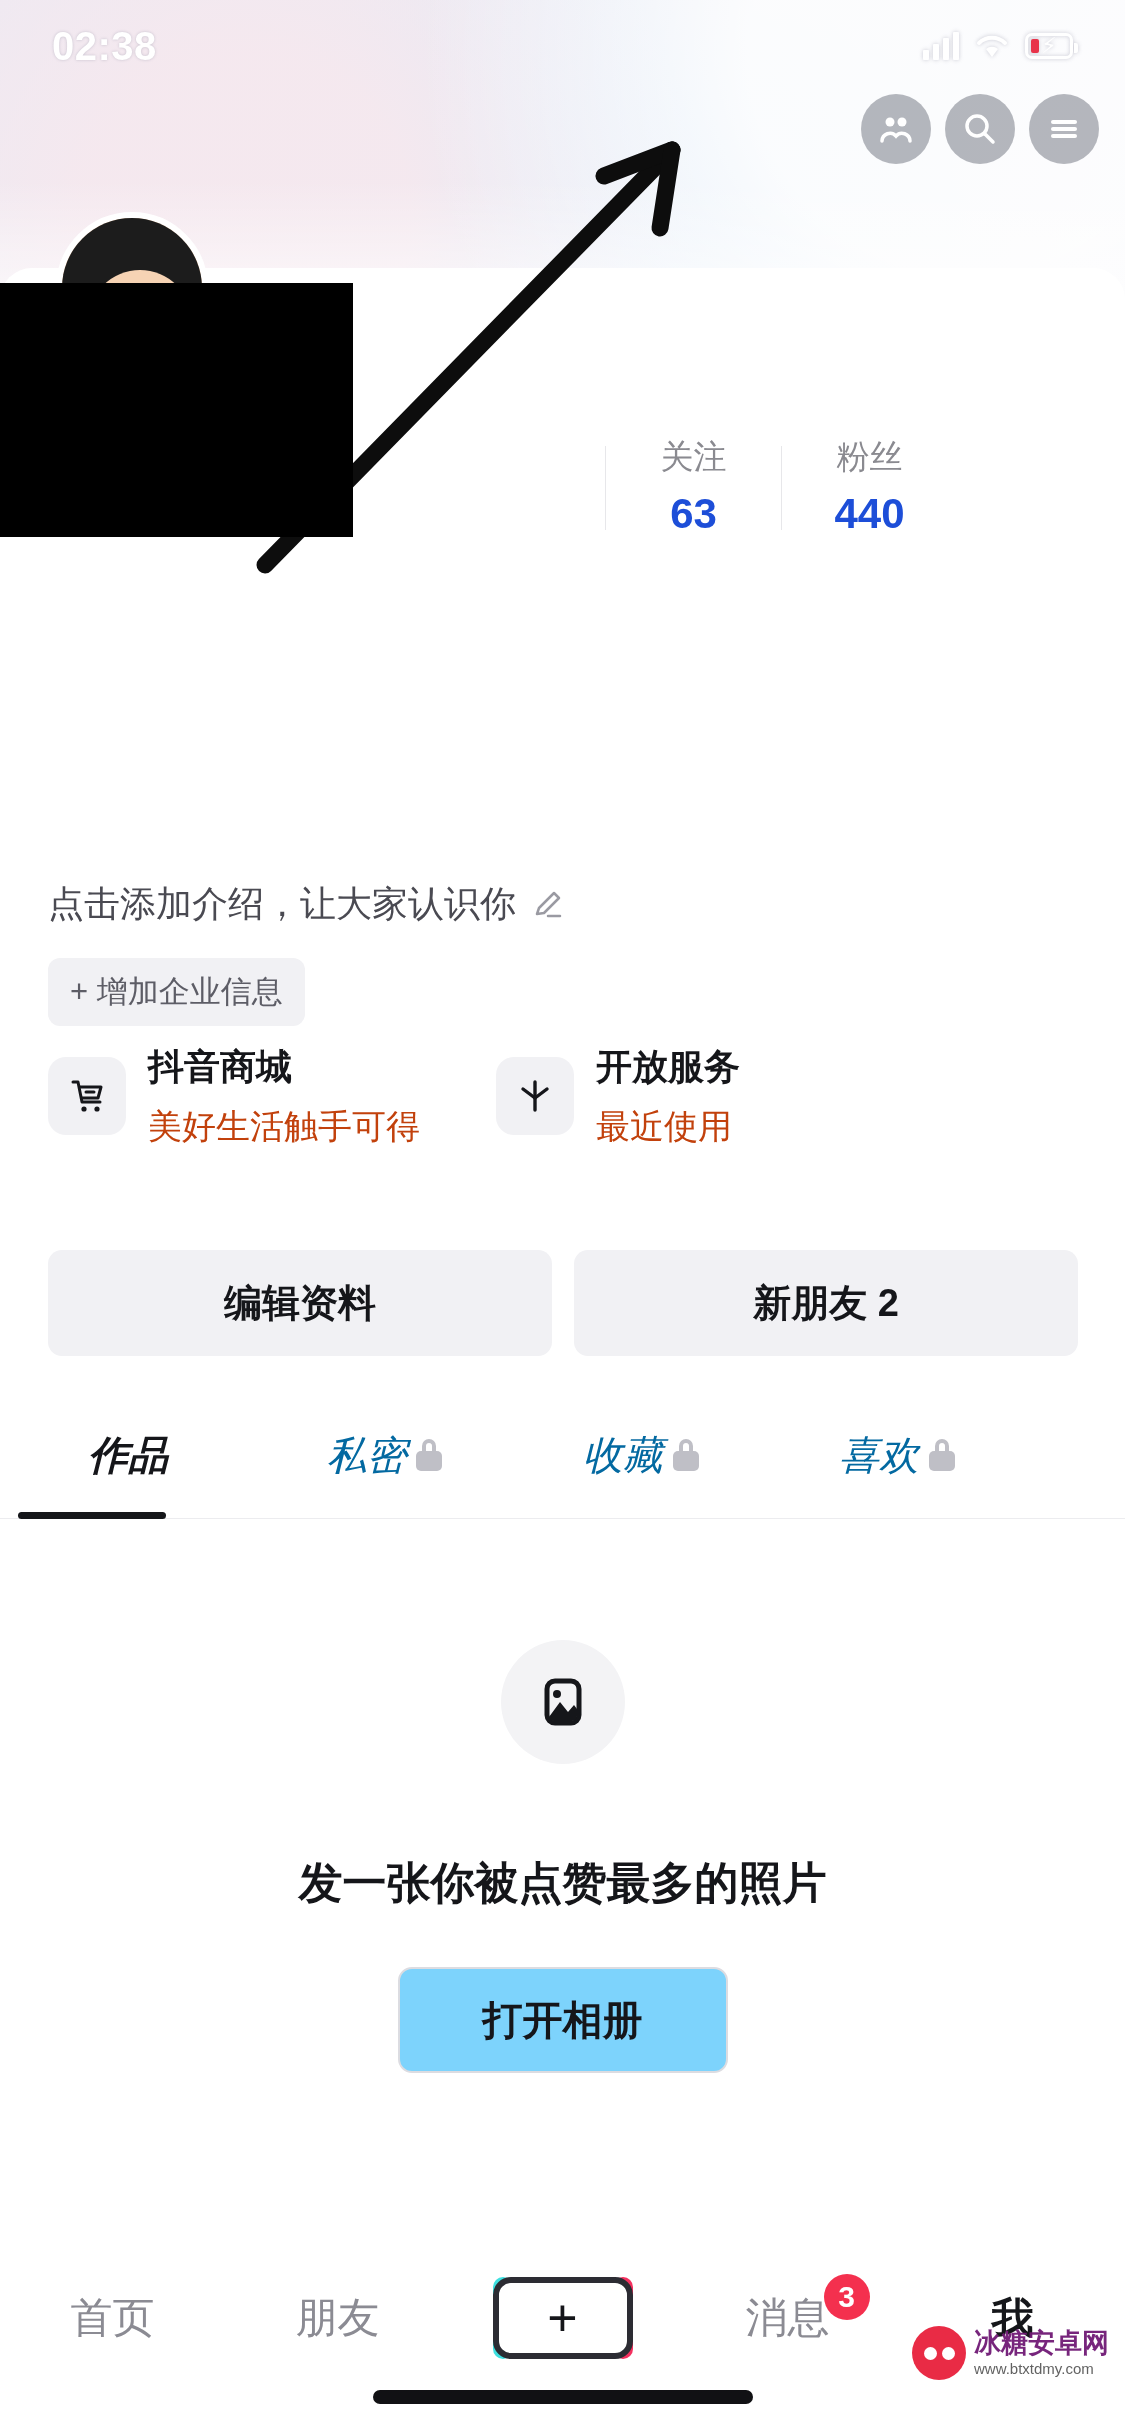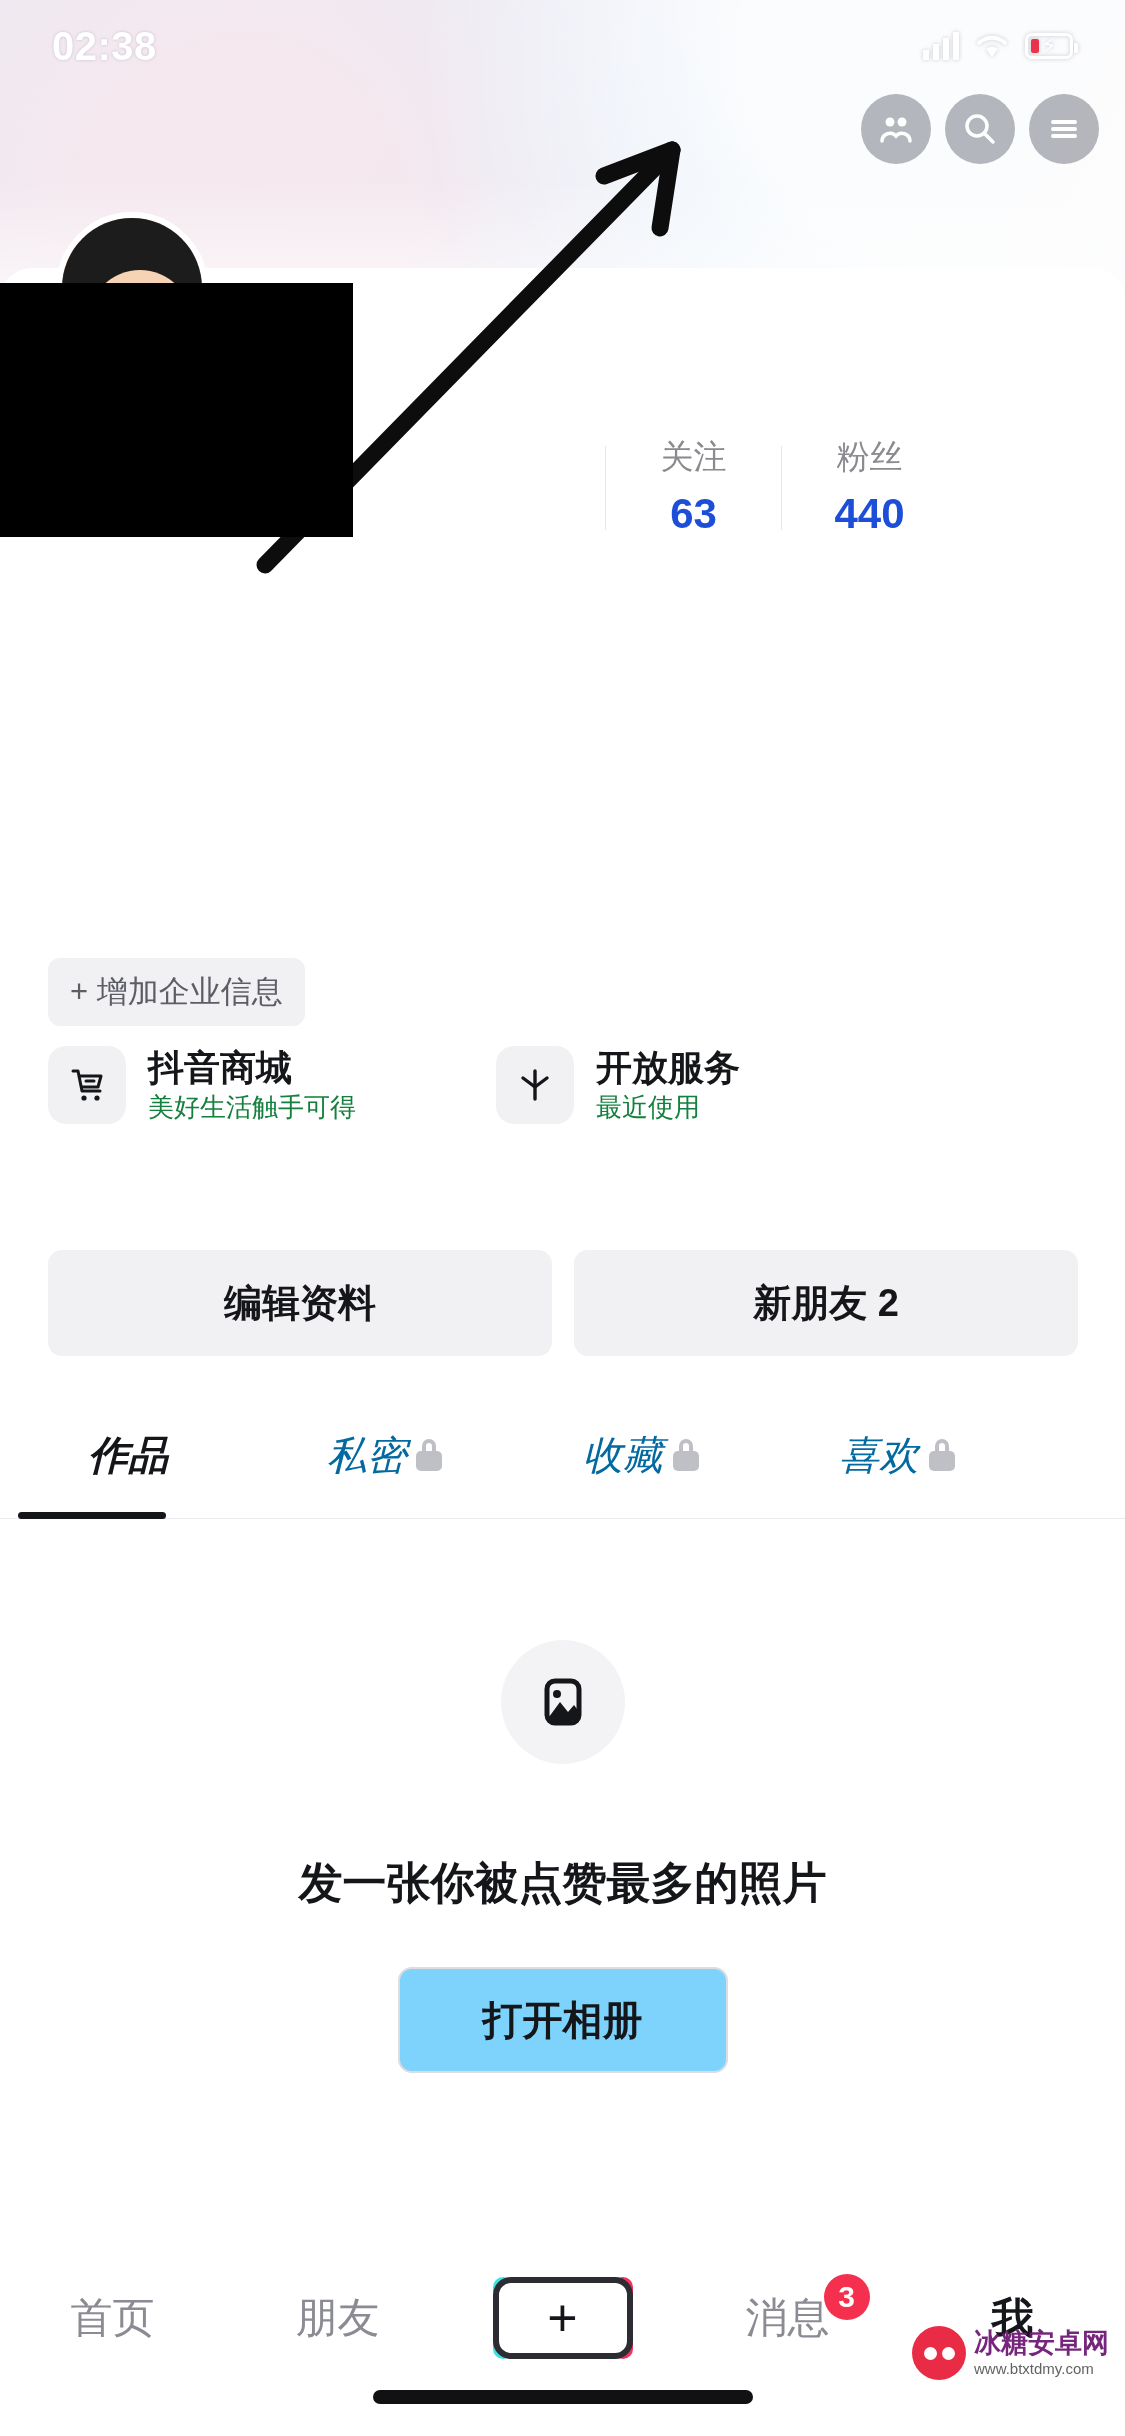--- a/index.html
+++ b/index.html
@@ -103,21 +103,21 @@
     background:#f1f1f4; border-radius:12px; padding:13px 22px;
   }
   .chip-txt{ font-size:31px; color:#5d5d66; }
 
   
   .svc-row{ position:absolute; left:48px; top:1046px; width:1030px; display:flex; gap:58px; z-index:5; }
   .svc{ display:flex; align-items:center; gap:22px; width:390px; }
   .svc-ico{ width:78px; height:78px; border-radius:18px; background:#f1f1f4;
             display:flex; align-items:center; justify-content:center; flex:0 0 auto; }
   .svc-t{ font-size:36px; font-weight:bold; color:#15161a; line-height:1.15; }
-  .svc-s{ font-size:26px; color:#15803d; margin-top:4px; line-height:1.15; }
+  .svc-s{ font-size:34px; color:#c2410c; margin-top:20px; line-height:1.15; }
 
   
   .btn-row{ position:absolute; left:48px; top:1250px; width:1030px; display:flex; gap:22px; z-index:5; }
   .act-btn{
     flex:1; height:106px; background:#f1f1f4; border-radius:14px;
     display:flex; align-items:center; justify-content:center;
     font-size:38px; font-weight:bold; color:#15161a;
   }
 
   
@@ -259,20 +259,29 @@
       <div class="lbl">关注</div>
       <div class="val">63</div>
     </div>
     <div class="divider"></div>
     <div class="stat">
       <div class="lbl">粉丝</div>
       <div class="val">440</div>
     </div>
   </div>
 
+  <div class="bio">
+    <span class="bio-text">点击添加介绍，让大家认识你</span>
+    <span class="pencil">
+      <svg width="34" height="34" viewBox="0 0 34 34">
+        <path d="M7 26 L9 20 L24 5 L29 10 L14 25 Z" stroke="#9a9aa2" stroke-width="2.5" fill="none" stroke-linejoin="round"></path>
+        <line x1="18" y1="28" x2="30" y2="28" stroke="#9a9aa2" stroke-width="2.5" stroke-linecap="round"></line>
+      </svg>
+    </span>
+  </div>
 
   <div class="chip">
     <span class="chip-txt">+ 增加企业信息</span>
   </div>
 
   <div class="svc-row">
     <div class="svc">
       <div class="svc-ico">
         <svg width="44" height="44" viewBox="0 0 44 44">
           <path d="M8 8 L13 8 L17 28 L35 28" stroke="#15161a" stroke-width="3" fill="none" stroke-linecap="round" stroke-linejoin="round"></path>

